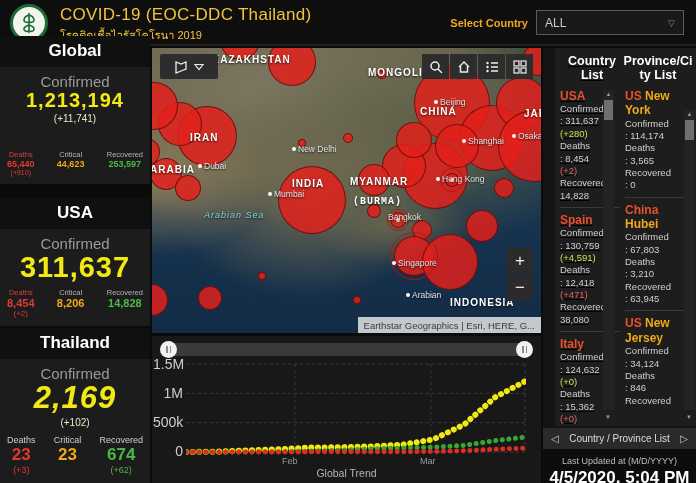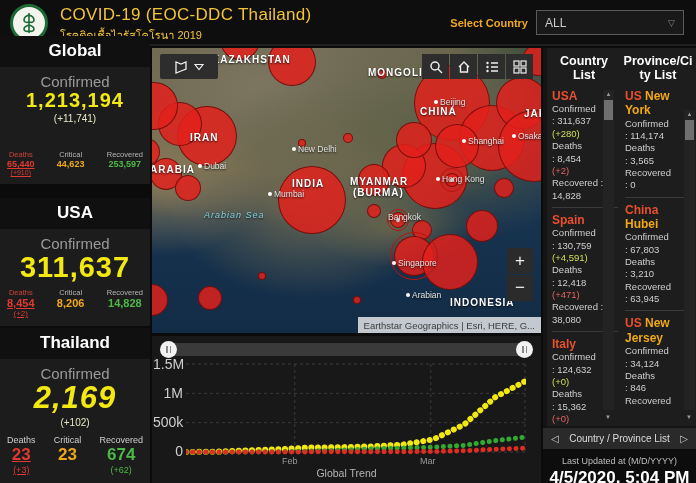--- a/index.html
+++ b/index.html
@@ -29,21 +29,21 @@
   #panel-thailand .stat-conf-value{font-size:31px;font-style:italic;}
   .stat-delta{text-align:center;font-size:10px;margin-top:2px;color:#e8e8c8;}
   #panel-usa .stat-delta{color:#e6e23c;}
   .mini-row{position:absolute;left:0;right:0;bottom:8px;display:flex;justify-content:space-between;padding:0 7px;}
   .mini{text-align:center;}
   .mini .lbl{font-size:7.5px;color:#b5b5b5;}
   .mini.deaths .lbl{color:#d04038;}
   #panel-thailand .mini .lbl{color:#cfcfcf;font-size:9px;}
   .mini .val{font-weight:bold;font-size:9px;}
   .mini .sub{font-size:7px;}
-  .mini.deaths .val,.mini.deaths .sub{color:#e03a30;text-decoration:underline;}
+  .mini.deaths .val,.mini.deaths .sub{color:#e03a30;}
   .mini.critical .val{color:#f0a818;}
   .mini.recovered .val,.mini.recovered .sub{color:#4db848;}
   #panel-usa .mini .val{font-size:11px;}
   #panel-usa .mini .sub{font-size:8px;}
   #panel-thailand .mini .val{font-size:17px;}
   #panel-thailand .mini .sub{font-size:9px;}
 
   
   #map{position:absolute;left:152px;top:48px;width:389px;height:285px;overflow:hidden;
     background:
@@ -73,21 +73,21 @@
   #range-slider{position:absolute;left:10px;right:10px;top:7px;height:13px;background:#3a3a3a;border-radius:7px;}
   .slider-handle{position:absolute;top:-2px;width:17px;height:17px;border-radius:50%;background:#f2f2f2;display:flex;align-items:center;justify-content:center;gap:2px;}
   .slider-handle i{display:block;width:1.5px;height:7px;background:#8a8a8a;}
   .ytick{position:absolute;right:358px;width:30px;text-align:right;color:#cfcfcf;font-size:14px;}
   .xtick{position:absolute;top:120px;color:#9a9a9a;font-size:9px;}
   #chart-title{position:absolute;left:0;right:0;top:131px;text-align:center;color:#b5b5b5;font-size:10.5px;}
 
   
   #right{position:absolute;left:543px;top:48px;width:153px;height:435px;background:#141414;}
   .list-col{position:absolute;top:0;height:378px;background:#1d1d1d;overflow:hidden;}
-  #country-col{left:4px;width:74px;}
+  #country-col{left:12px;width:74px;text-decoration:underline;}
   #province-col{left:77px;width:76px;}
   .list-header{color:#fff;font-weight:bold;font-size:12.5px;text-align:center;padding:6px 2px 4px;line-height:1.15;overflow-wrap:anywhere;}
   .list-body{padding:2px 3px 0 5px;}
   .citem{border-bottom:1px solid #3a3a3a;padding-bottom:5px;margin-bottom:5px;font-size:9.5px;line-height:1.3;color:#cfcfcf;}
   .citem:last-child{border-bottom:none;}
   .cname{font-weight:bold;font-size:12px;color:#e8502d;line-height:1.2;}
   .pname{font-weight:bold;font-size:12px;line-height:1.2;overflow-wrap:anywhere;}
   .pname .cc{color:#e8502d;}
   .pname .rg{color:#f0a818;}
   .cval::before{content:": ";}
@@ -240,21 +240,21 @@
       </div>
     <div id="label-layer">
         <div class="map-label country" style="left: 60px; top: 6px;">KAZAKHSTAN</div>
         <div class="map-label country" style="left: 216px; top: 19px;">MONGOLIA</div>
         <div class="map-label country" style="left: 268px; top: 58px;">CHINA</div>
         <div class="map-label country" style="left: 372px; top: 60px;">JAPAN</div>
         <div class="map-label country" style="left: 38px; top: 84px;">IRAN</div>
         <div class="map-label country" style="left: -2px; top: 116px;">ARABIA</div>
         <div class="map-label country" style="left: 140px; top: 130px;">INDIA</div>
         <div class="map-label country" style="left: 198px; top: 128px;">MYANMAR</div>
-        <div class="map-label country" style="left: 201px; top: 139px;">(BURMA)</div>
+        <div class="map-label country" style="left: 201px; top: 148px; font-family: Liberation Mono, monospace;">(BURMA)</div>
         <div class="map-label country" style="left: 298px; top: 249px;">INDONESIA</div>
         <div class="map-label city" style="left: 288px; top: 49px;">Beijing</div>
         <div class="mdot" style="left: 282px; top: 52px;"></div>
         <div class="map-label city" style="left: 316px; top: 88px;">Shanghai</div>
         <div class="mdot" style="left: 310px; top: 91px;"></div>
         <div class="map-label city" style="left: 366px; top: 83px;">Osaka</div>
         <div class="mdot" style="left: 360px; top: 86px;"></div>
         <div class="map-label city" style="left: 146px; top: 96px;">New Delhi</div>
         <div class="mdot" style="left: 140px; top: 99px;"></div>
         <div class="map-label city" style="left: 122px; top: 141px;">Mumbai</div>

